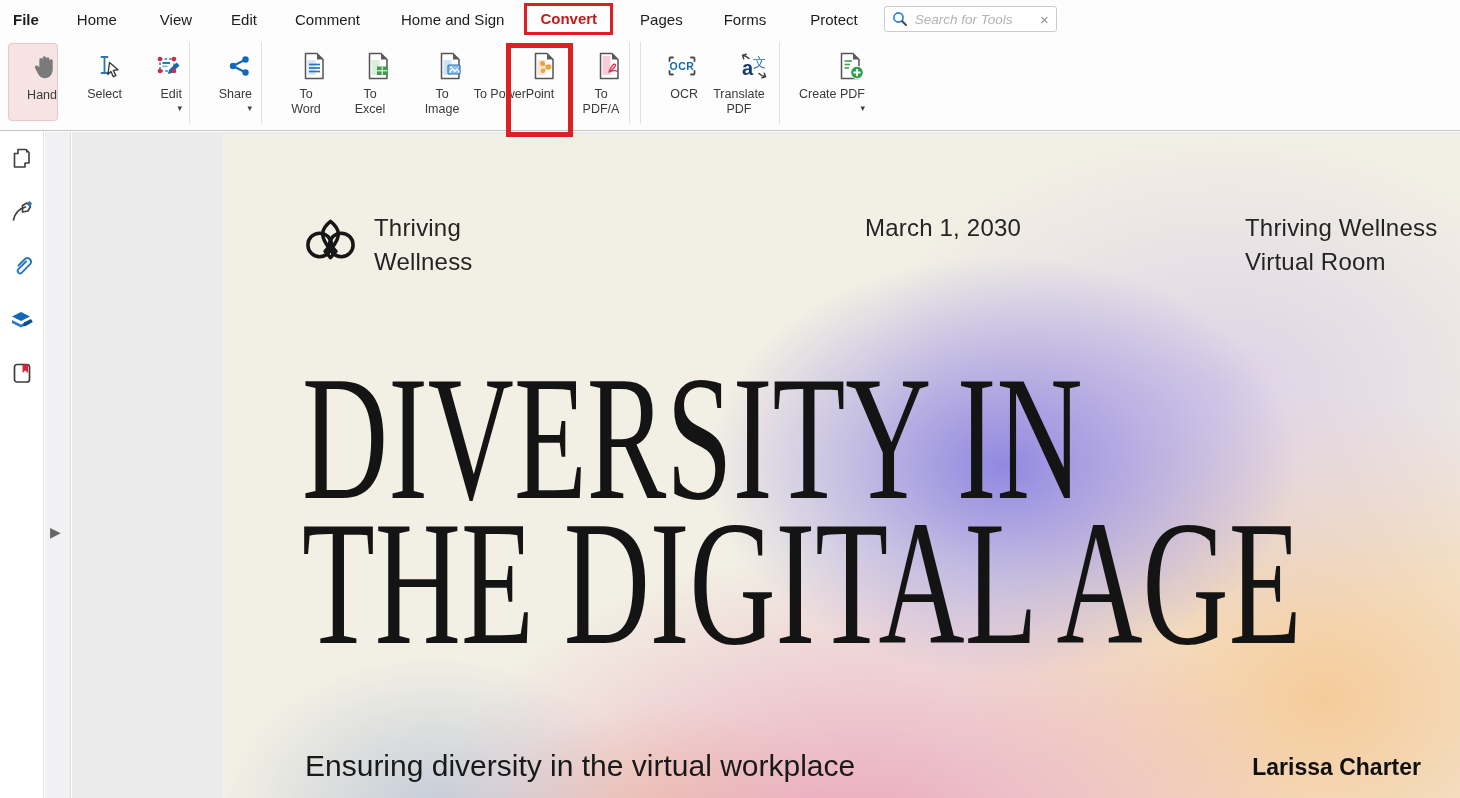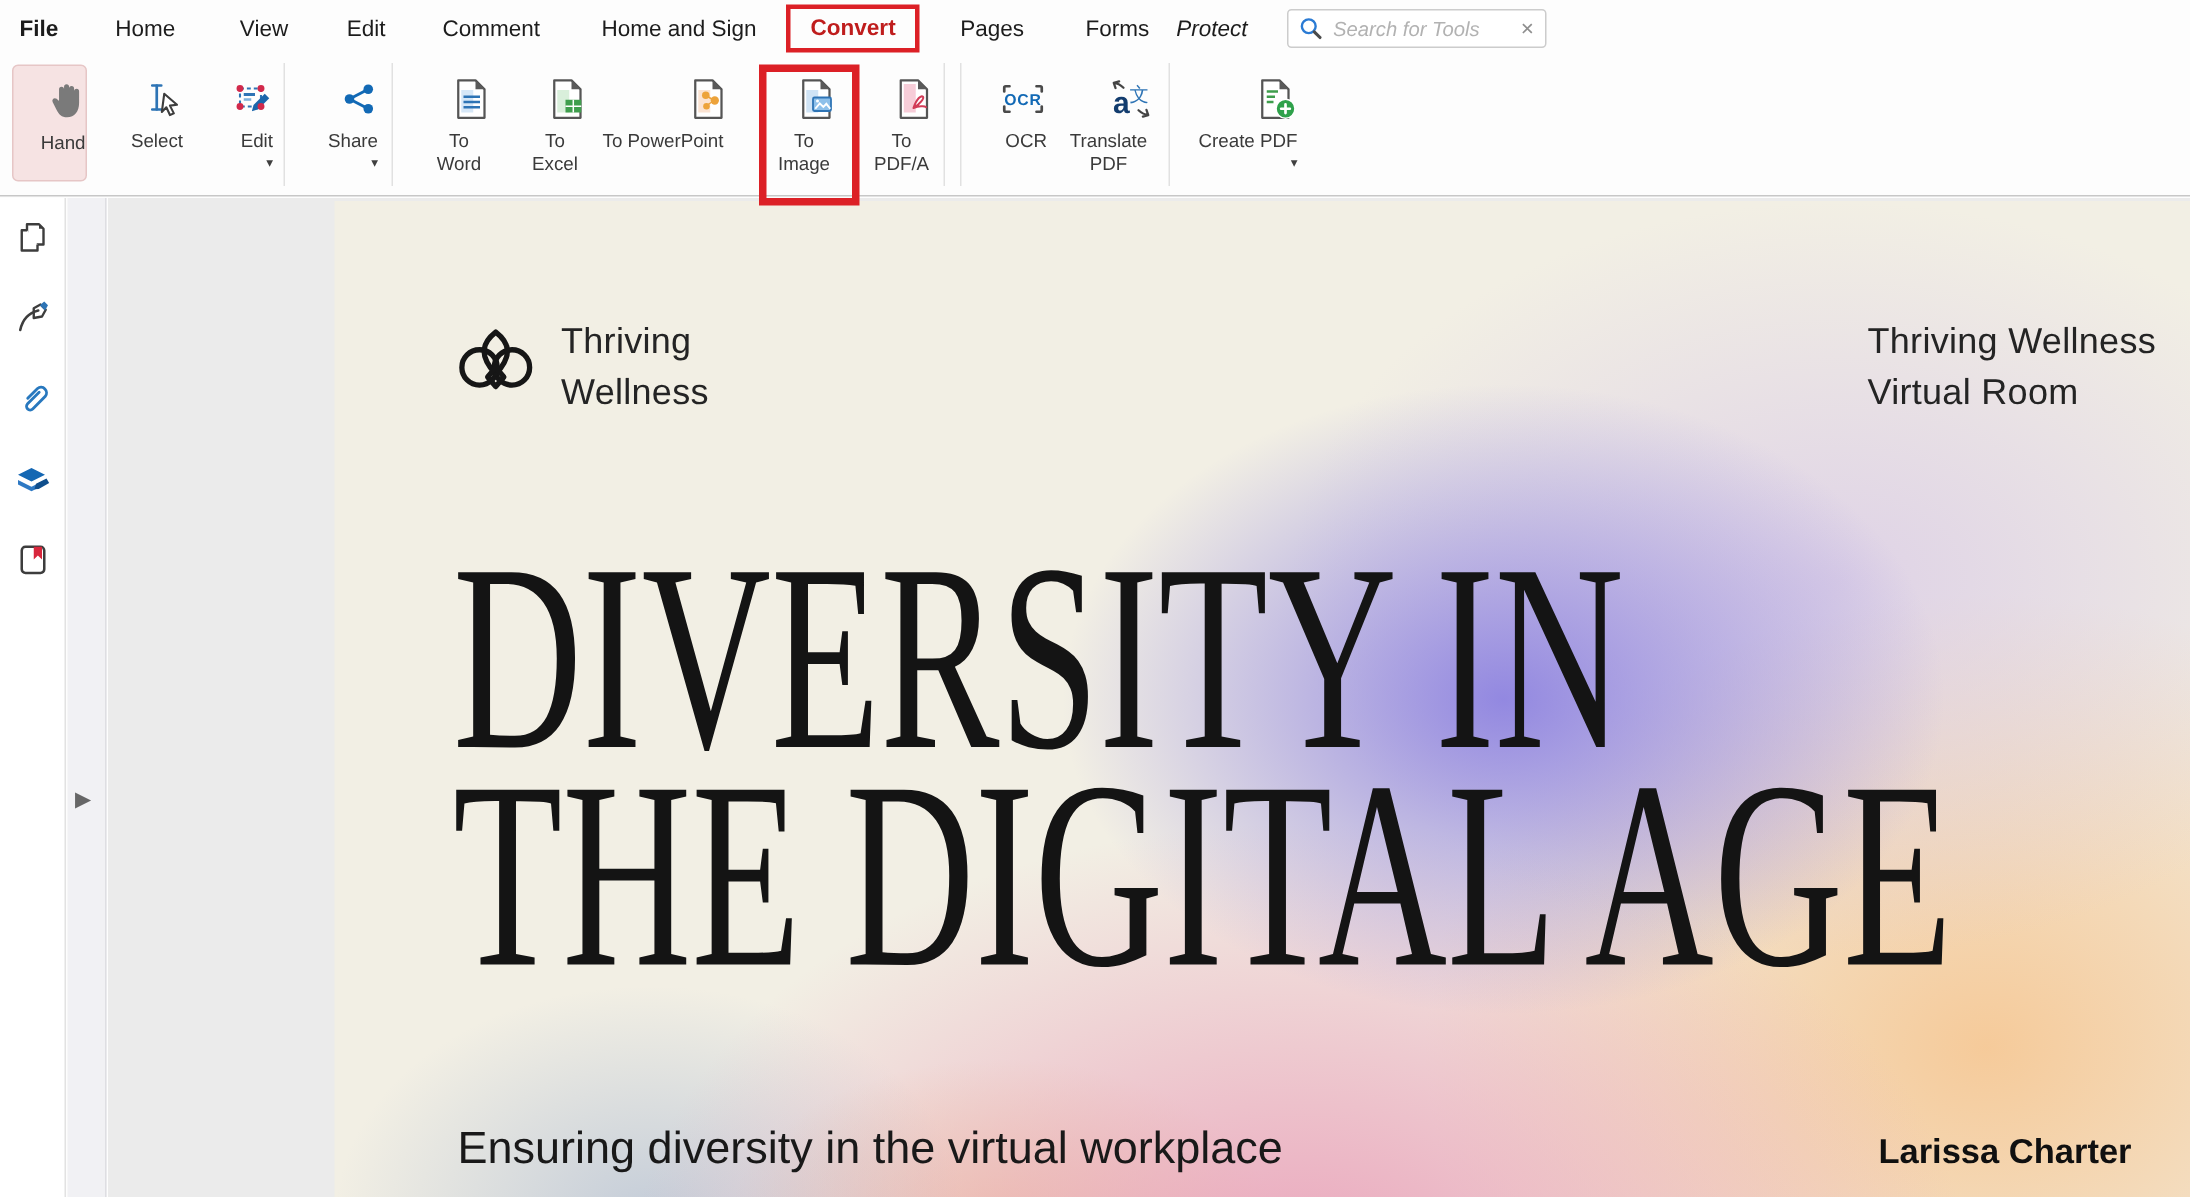--- a/index.html
+++ b/index.html
@@ -8,21 +8,21 @@
 
   
   .menubar{position:absolute;left:0;top:0;width:100%;height:38px;background:#fdfdfd;
            display:flex;align-items:center;box-sizing:border-box;}
   .menu-item{font-size:15px;color:#1c1c1c;white-space:nowrap;cursor:default;}
   .mi-0{margin-left:13px;font-weight:700;}
   .mi-1{margin-left:38px;} .mi-2{margin-left:43px;} .mi-3{margin-left:39px;}
   .mi-4{margin-left:38px;} .mi-5{margin-left:41px;}
   .convert-wrap{margin-left:20px;border:3px solid #dc2026;padding:4px 13px;background:transparent;}
   .convert-wrap .menu-item{margin:0;color:#bf1d1d;font-weight:700;}
-  .mi-7{margin-left:27px;} .mi-8{margin-left:41px;} .mi-9{margin-left:18px;font-style:italic;}
+  .mi-7{margin-left:27px;} .mi-8{margin-left:41px;} .mi-9{margin-left:44px;}
 
   .search-box{margin-left:26px;width:173px;height:26px;border:1px solid #cccccc;border-radius:3px;
               background:#fff;display:flex;align-items:center;padding:0 7px;box-sizing:border-box;}
   .search-placeholder{flex:1;font-size:13.5px;font-style:italic;color:#b2b2b2;margin-left:7px;
                       white-space:nowrap;overflow:hidden;}
   .search-close{color:#8f8f8f;font-size:15px;line-height:15px;cursor:pointer;}
 
   
   .toolbar{position:absolute;left:0;top:38px;width:100%;height:93px;background:#fdfdfd;
            border-bottom:1px solid #c7c7c7;display:flex;align-items:flex-start;
@@ -205,52 +205,52 @@
           <g stroke="#ffffff" stroke-width="1">
               <line x1="12" y1="19.8" x2="22.5" y2="19.8"></line>
               <line x1="17.2" y1="15.5" x2="17.2" y2="24"></line>
             </g>
           <path d="M16 2.5 l6 6 h-6 Z" fill="#5a5a5a"></path>
         </svg>
       </span>
       <span class="tlabel lbl-narrow">To Excel</span>
     </div>
 
+    <div class="tbtn tbtn-toimage">
+      <span class="ticon">
+        <svg width="26" height="30" viewBox="0 0 26 30">
+          <path d="M4.5 2.5 H16 l6 6 V27.5 H4.5 Z" fill="#ffffff" stroke="#555555" stroke-width="1.5" stroke-linejoin="round"></path>
+          <rect x="6.5" y="9" width="8" height="15" fill="#cfe3f5"></rect>
+          <rect x="11" y="14" width="12" height="9" rx="1" fill="#8ec0ea" stroke="#2e74b5" stroke-width="1.2"></rect>
+          <path d="M12.5 21.5 l3-3.6 2.4 2.4 2-2.1 2.6 3.3" fill="none" stroke="#ffffff" stroke-width="1.3"></path>
+          <circle cx="14" cy="16.3" r="1" fill="#ffffff"></circle>
+          <path d="M16 2.5 l6 6 h-6 Z" fill="#5a5a5a"></path>
+        </svg>
+      </span>
+      <span class="tlabel lbl-narrow">To Image</span>
+    </div>
+
     <div class="tbtn tbtn-toppt">
       <span class="ticon">
         <svg width="26" height="30" viewBox="0 0 26 30">
           <path d="M4.5 2.5 H16 l6 6 V27.5 H4.5 Z" fill="#ffffff" stroke="#555555" stroke-width="1.5" stroke-linejoin="round"></path>
           <rect x="6.5" y="9" width="8" height="15" fill="#fbe3d2"></rect>
           <g stroke="#eda33b" stroke-width="1">
               <line x1="11.5" y1="12.5" x2="17" y2="16"></line>
               <line x1="17" y1="16" x2="12" y2="19.5"></line>
             </g>
           <circle cx="11.5" cy="12.5" r="2.5" fill="#eda33b"></circle>
           <circle cx="17.5" cy="16" r="2.8" fill="#eda33b"></circle>
           <circle cx="12" cy="19.8" r="2.2" fill="#eda33b"></circle>
           <path d="M16 2.5 l6 6 h-6 Z" fill="#5a5a5a"></path>
         </svg>
       </span>
       <span class="tlabel lbl-ppt">To PowerPoint</span>
     </div>
 
-    <div class="tbtn tbtn-toimage">
-      <span class="ticon">
-        <svg width="26" height="30" viewBox="0 0 26 30">
-          <path d="M4.5 2.5 H16 l6 6 V27.5 H4.5 Z" fill="#ffffff" stroke="#555555" stroke-width="1.5" stroke-linejoin="round"></path>
-          <rect x="6.5" y="9" width="8" height="15" fill="#cfe3f5"></rect>
-          <rect x="11" y="14" width="12" height="9" rx="1" fill="#8ec0ea" stroke="#2e74b5" stroke-width="1.2"></rect>
-          <path d="M12.5 21.5 l3-3.6 2.4 2.4 2-2.1 2.6 3.3" fill="none" stroke="#ffffff" stroke-width="1.3"></path>
-          <circle cx="14" cy="16.3" r="1" fill="#ffffff"></circle>
-          <path d="M16 2.5 l6 6 h-6 Z" fill="#5a5a5a"></path>
-        </svg>
-      </span>
-      <span class="tlabel lbl-narrow">To Image</span>
-    </div>
-
     <div class="tbtn tbtn-topdfa">
       <span class="ticon">
         <svg width="26" height="30" viewBox="0 0 26 30">
           <path d="M4.5 2.5 H16 l6 6 V27.5 H4.5 Z" fill="#ffffff" stroke="#555555" stroke-width="1.5" stroke-linejoin="round"></path>
           <path d="M6.5 5 h8 v19 h-8 Z" fill="#f7cdd8"></path>
           <path d="M13 21 c2.2-6.5 5.2-8.6 6.3-7.5 1 1-2.3 5.3-6.3 7.5 3.2-1.2 7.3-1.7 8.3-.6" fill="none" stroke="#d23b57" stroke-width="1.4" stroke-linecap="round"></path>
           <path d="M16 2.5 l6 6 h-6 Z" fill="#5a5a5a"></path>
         </svg>
       </span>
       <span class="tlabel lbl-narrow">To PDF/A</span>
@@ -362,20 +362,21 @@
           </g>
         </svg>
       </span>
 
       <div class="hdr-text logo-text">
         <div>Thriving</div>
         <div>Wellness</div>
       </div>
 
       <div class="hdr-text date-block">
+        <div>March 1, 2030</div>
       </div>
 
       <div class="hdr-text loc-block">
         <div>Thriving Wellness</div>
         <div>Virtual Room</div>
       </div>
 
       <div class="title title-1">DIVERSITY IN</div>
       <div class="title title-2">THE DIGITAL AGE</div>
 

